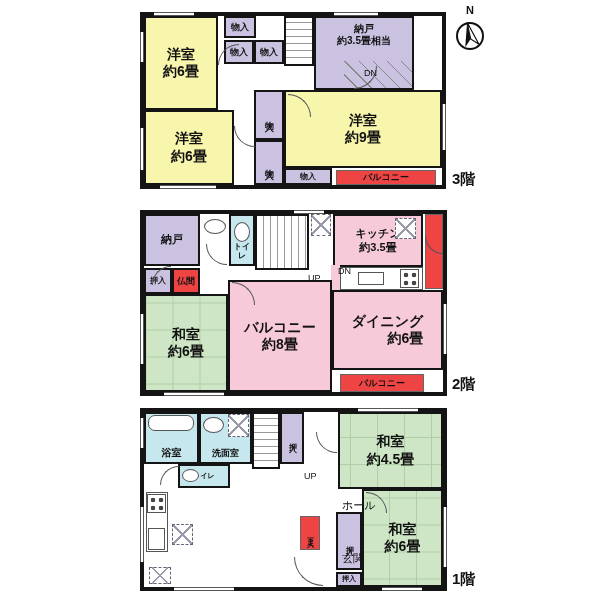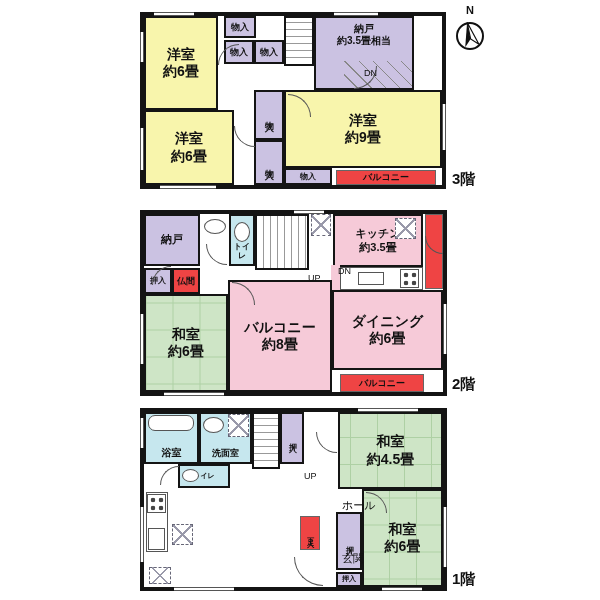--- a/index.html
+++ b/index.html
@@ -146,21 +146,21 @@
       <span class="lbl f9">仏間</span>
     </div>
     <div class="room green" style="left:0;top:80px;width:84px;height:98px;">
       <span class="lbl f13">和室
 約6畳</span>
     </div>
     <div class="room pink" style="left:84px;top:66px;width:104px;height:112px;">
       <span class="lbl f13">バルコニー
 約8畳</span>
     </div>
-    <div class="room pink" style="left:188px;top:76px;width:111px;height:80px;">
+    <div class="room pink" style="left:188px;top:76px;width:111px;height:80px;text-align:right;">
       <span class="lbl f13">ダイニング
 約6畳</span>
     </div>
     <div class="room thin white" style="left:196px;top:160px;width:84px;height:18px;">
       <span class="lbl f9">バルコニー</span>
     </div>
     <div class="arc arc-tl" style="left:8px;top:52px;width:18px;height:18px;"></div>
     <div class="arc arc-bl" style="left:62px;top:30px;width:20px;height:20px;"></div>
     <div class="arc arc-tr" style="left:88px;top:68px;width:22px;height:22px;"></div>
     <div class="win winV" style="left:-4px;top:100px;height:50px;"></div>

